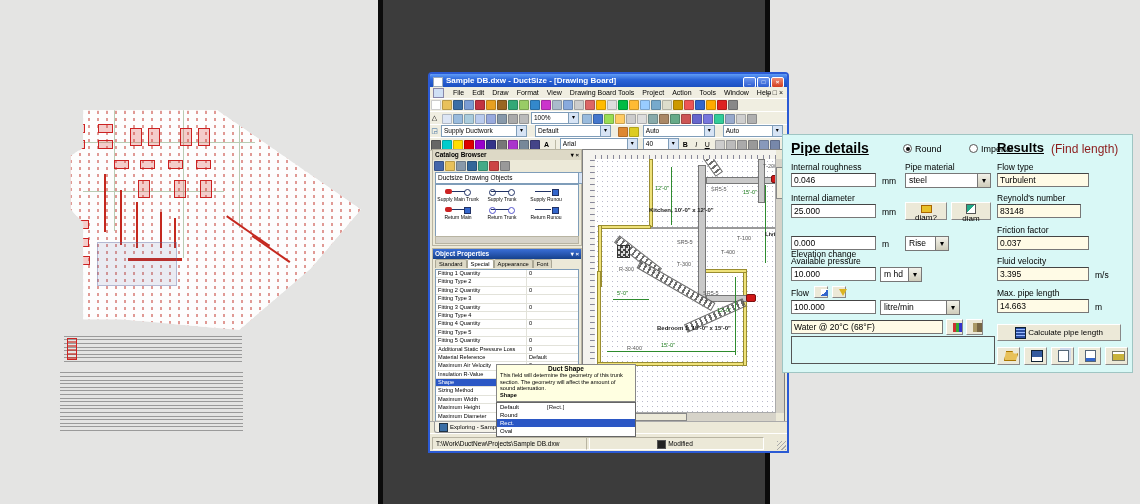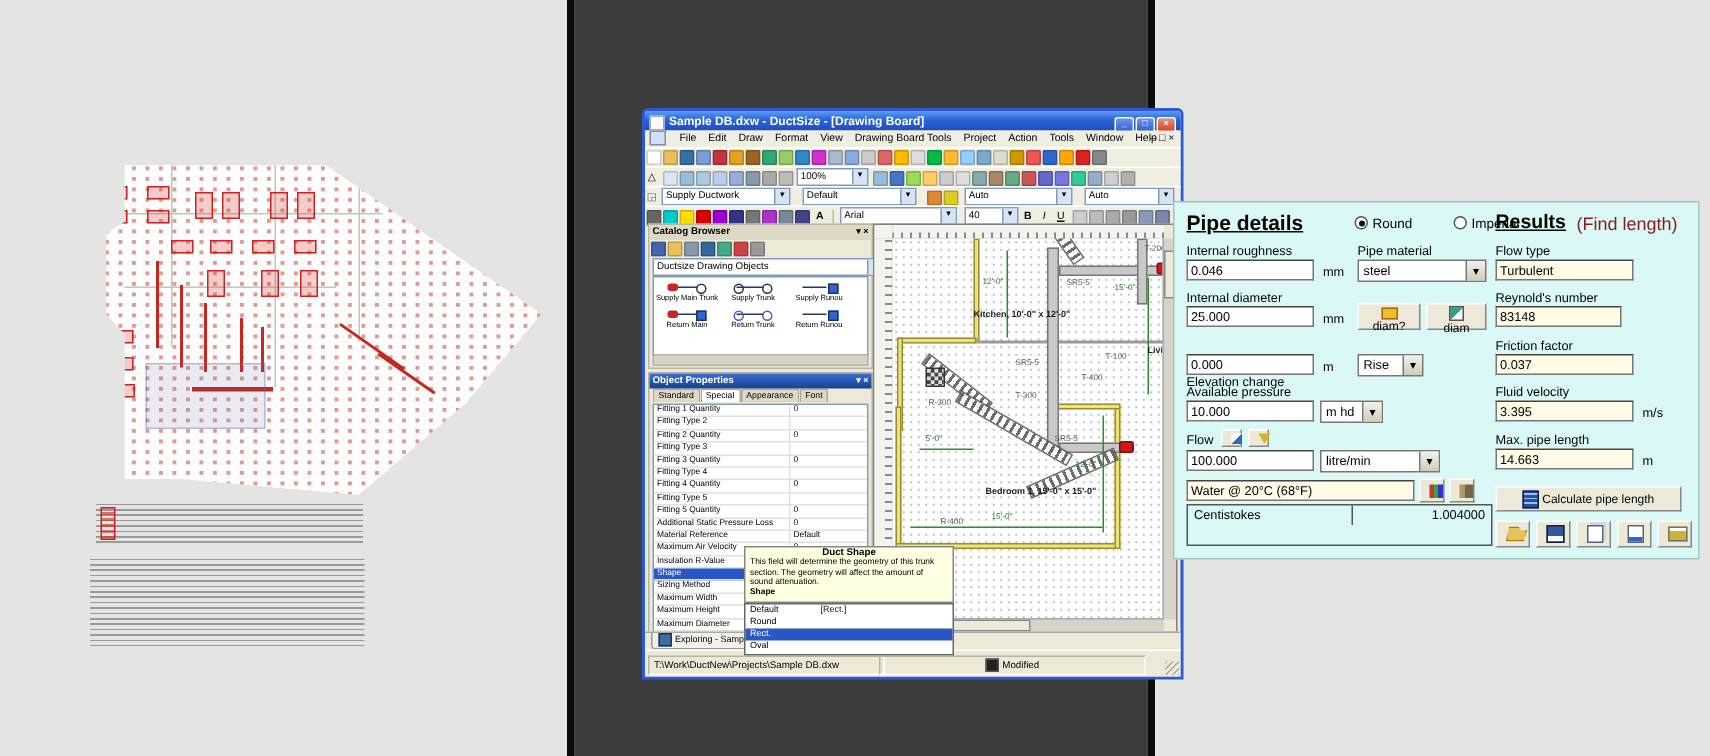--- a/index.html
+++ b/index.html
@@ -499,24 +499,20 @@
     <button class="pbtn" style="left:31px;top:151px;width:14px;height:12px;"><span class="mini" style="width:7px;height:7px;background:linear-gradient(135deg,#fff 50%,#36c 50%);"></span></button>
     <button class="pbtn" style="left:49px;top:151px;width:14px;height:12px;"><span class="mini" style="width:0;height:0;border-left:4px solid transparent;border-right:4px solid transparent;border-top:7px solid #dbb421;"></span></button>
     <div class="pfield" style="left:8px;top:165px;width:85px;">100.000</div>
     <div class="pselect" style="left:97px;top:165px;width:80px;"><span>litre/min</span></div>
 
     <div class="pfield yel" style="left:8px;top:185px;width:152px;text-align:left;">Water @ 20°C (68°F)</div>
     <button class="pbtn" style="left:163px;top:184px;width:17px;height:16px;"><span class="mini" style="width:9px;height:9px;background:linear-gradient(90deg,#c33 33%,#3a3 33% 66%,#33c 66%);"></span></button>
     <button class="pbtn" style="left:183px;top:184px;width:17px;height:16px;"><span class="mini" style="width:9px;height:9px;background:linear-gradient(90deg,#a96 40%,#764 40%);"></span></button>
 
     <div id="fluidtable">
-      <div class="frow">
-          <span class="fl">Centistokes</span>
-          <span class="fv">1.004000</span>
-        </div>
     </div>
 
     <span class="ptitle" style="left:214px;top:5px;font-size:13px;">Results</span>
     <span class="findlen" style="left:268px;top:7px;">(Find length)</span>
 
     <span class="plabel" style="left:214px;top:27px;">Flow type</span>
     <div class="pfield yel" style="left:214px;top:38px;width:92px;">Turbulent</div>
     <span class="plabel" style="left:214px;top:58px;">Reynold's number</span>
     <div class="pfield yel" style="left:214px;top:69px;width:84px;">83148</div>
     <span class="plabel" style="left:214px;top:90px;">Friction factor</span>

